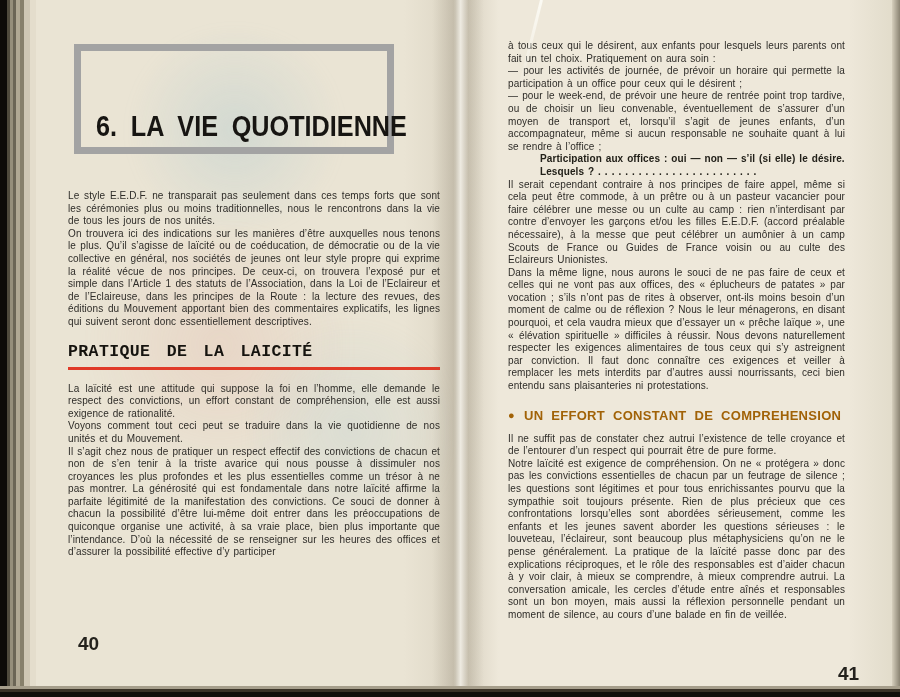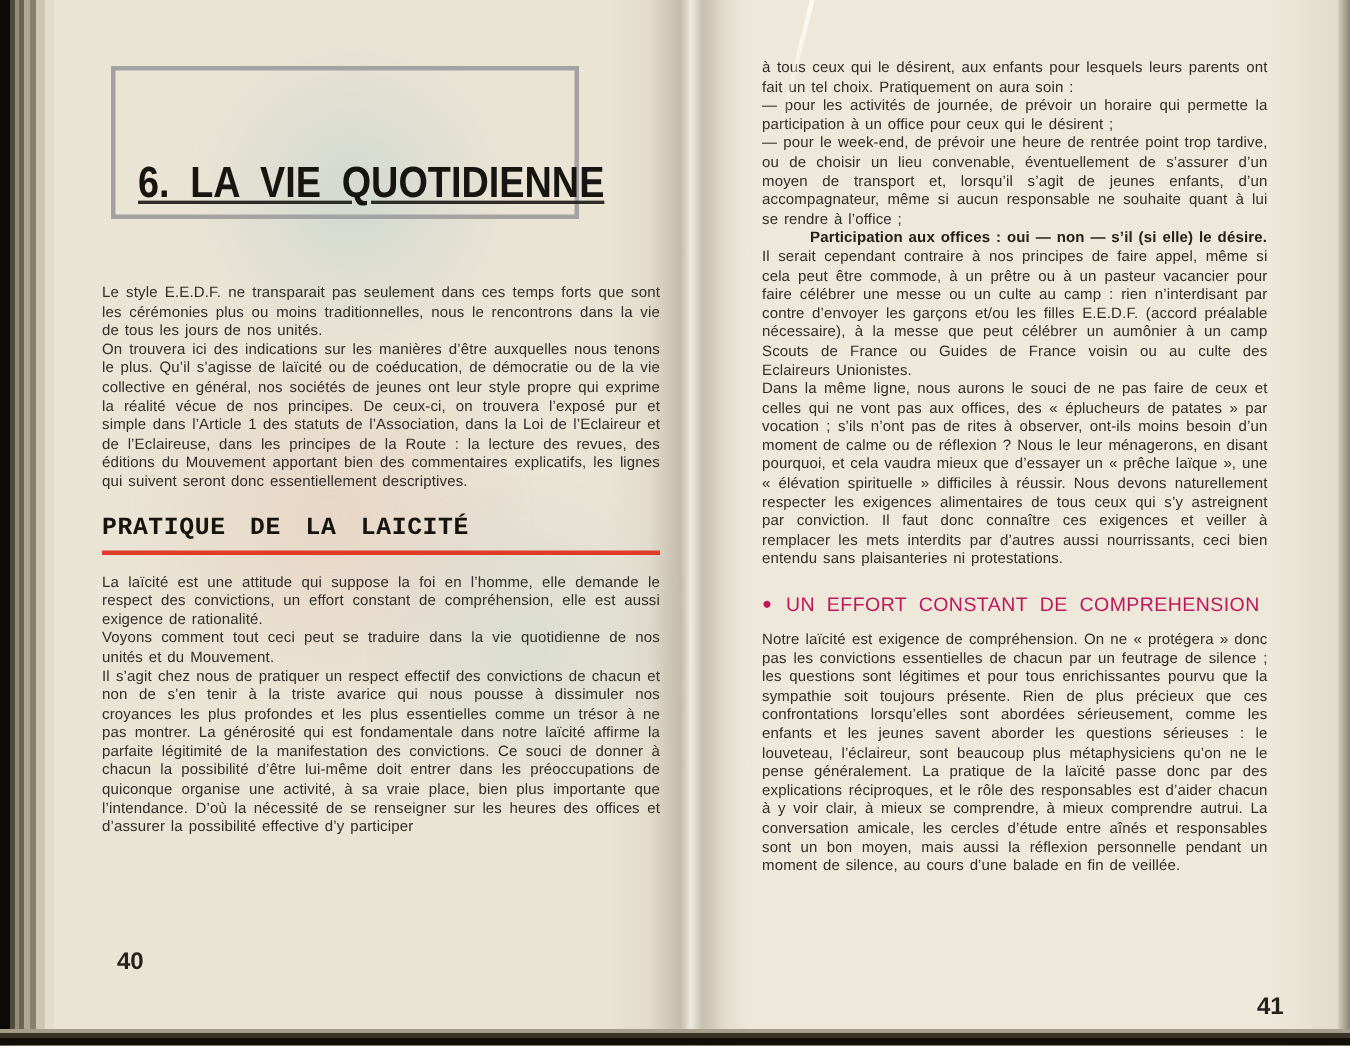--- a/index.html
+++ b/index.html
@@ -41,47 +41,47 @@
   .ghost{position:absolute;border-radius:50%;filter:blur(7px);z-index:0;}
   .ghost.g1{left:120px;top:30px;width:230px;height:200px;
     background:radial-gradient(circle,rgba(150,190,205,.28),rgba(150,190,205,0) 70%);}
   .ghost.g2{left:70px;top:230px;width:300px;height:230px;
     background:radial-gradient(circle,rgba(225,160,145,.20),rgba(225,160,145,0) 70%);}
   .ghost.g3{left:250px;top:300px;width:200px;height:260px;
     background:radial-gradient(circle,rgba(150,190,205,.18),rgba(150,190,205,0) 70%);}
   
   .chapter-box{
     position:absolute;left:74px;top:44px;width:306px;height:96px;
-    border:3px solid #a3a3a3;z-index:1;
-    display:flex;align-items:flex-end;text-decoration:underline;
+    border:7px solid #a3a3a3;z-index:1;
+    display:flex;align-items:flex-end;
   }
   .chapter-box h1{
     margin:0 0 7px 15px;font-size:26px;line-height:26px;font-weight:bold;
     letter-spacing:0px;word-spacing:7px;color:#171512;
     transform:scale(.97,1.12);transform-origin:left bottom;white-space:nowrap;
   }
   
   .col{position:absolute;z-index:1;font-size:10px;line-height:12.6px;
     text-align:justify;letter-spacing:.1px;word-spacing:1px;}
   .col-left{left:68px;top:190px;width:372px;}
   .col-right{left:508px;top:40px;width:337px;}
   .col p{margin:0;}
   .col p.bold{font-weight:bold;color:#222019;padding-left:32px;}
   h2.sect{
     margin:14px 0 0 0;font-size:16.5px;line-height:18px;font-weight:bold;
     letter-spacing:.4px;word-spacing:6px;color:#16140f;text-align:left;font-family:Liberation Mono, monospace;
   }
   .red-rule{height:3px;background:#e03a28;margin:6px 0 13px 0;}
   h3.subhead{
-    margin:15px 0 10px 0;font-size:13px;line-height:15px;font-weight:normal;
-    letter-spacing:.3px;word-spacing:4px;color:#be185d;text-align:left;white-space:nowrap;
+    margin:15px 0 10px 0;font-size:13px;line-height:15px;font-weight:bold;
+    letter-spacing:.3px;word-spacing:4px;color:#a16207;text-align:left;white-space:nowrap;
   }
   h3.subhead .bullet{font-size:11px;margin-right:9px;vertical-align:1px;}
   .pagenum{
-    position:absolute;z-index:3;font-size:16px;font-weight:bold;color:#24221d;
+    position:absolute;z-index:3;font-size:19px;font-weight:bold;color:#24221d;
     font-family:"Liberation Sans",sans-serif;
   }
   .pagenum.pn-left{left:78px;top:633px;}
   .pagenum.pn-right{left:838px;top:663px;}
   
   .crease{position:absolute;left:540px;top:0;width:3px;height:95px;z-index:1;
     background:linear-gradient(rgba(255,255,250,.8),rgba(255,255,250,0));
     transform:rotate(14deg);transform-origin:top;}
 </style>
 </head>
@@ -113,28 +113,30 @@
 
     <p>Il s’agit chez nous de pratiquer un respect effectif des convictions de chacun et non de s’en tenir à la triste avarice qui nous pousse à dissimuler nos croyances les plus profondes et les plus essentielles comme un trésor à ne pas montrer. La générosité qui est fondamentale dans notre laïcité affirme la parfaite légitimité de la manifestation des convictions. Ce souci de donner à chacun la possibilité d’être lui-même doit entrer dans les préoccupations de quiconque organise une activité, à sa vraie place, bien plus importante que l’intendance. D’où la nécessité de se renseigner sur les heures des offices et d’assurer la possibilité effective d’y participer</p>
   </div>
 
   <div class="col col-right">
     <p>à tous ceux qui le désirent, aux enfants pour lesquels leurs parents ont fait un tel choix. Pratiquement on aura soin :</p>
     <p>— pour les activités de journée, de prévoir un horaire qui permette la participation à un office pour ceux qui le désirent ;</p>
     <p>— pour le week-end, de prévoir une heure de rentrée point trop tardive, ou de choisir un lieu convenable, éventuellement de s’assurer d’un moyen de transport et, lorsqu’il s’agit de jeunes enfants, d’un accompagnateur, même si aucun responsable ne souhaite quant à lui se rendre à l’office ;</p>
 
     <p class="bold">Participation aux offices : oui — non — s’il (si elle) le désire.</p>
+    <p class="bold">Lesquels ? . . . . . . . . . . . . . . . . . . . . . . . .</p>
 
     <p>Il serait cependant contraire à nos principes de faire appel, même si cela peut être commode, à un prêtre ou à un pasteur vacancier pour faire célébrer une messe ou un culte au camp : rien n’interdisant par contre d’envoyer les garçons et/ou les filles E.E.D.F. (accord préalable nécessaire), à la messe que peut célébrer un aumônier à un camp Scouts de France ou Guides de France voisin ou au culte des Eclaireurs Unionistes.</p>
     <p>Dans la même ligne, nous aurons le souci de ne pas faire de ceux et celles qui ne vont pas aux offices, des « éplucheurs de patates » par vocation ; s’ils n’ont pas de rites à observer, ont-ils moins besoin d’un moment de calme ou de réflexion ? Nous le leur ménagerons, en disant pourquoi, et cela vaudra mieux que d’essayer un « prêche laïque », une « élévation spirituelle » difficiles à réussir. Nous devons naturellement respecter les exigences alimentaires de tous ceux qui s’y astreignent par conviction. Il faut donc connaître ces exigences et veiller à remplacer les mets interdits par d’autres aussi nourrissants, ceci bien entendu sans plaisanteries ni protestations.</p>
 
     <h3 class="subhead">
       <span class="bullet">●</span><span>UN EFFORT CONSTANT DE COMPREHENSION</span>
     </h3>
 
+    <p>Il ne suffit pas de constater chez autrui l’existence de telle croyance et de l’entourer d’un respect qui pourrait être de pure forme.</p>
     <p>Notre laïcité est exigence de compréhension. On ne « protégera » donc pas les convictions essentielles de chacun par un feutrage de silence ; les questions sont légitimes et pour tous enrichissantes pourvu que la sympathie soit toujours présente. Rien de plus précieux que ces confrontations lorsqu’elles sont abordées sérieusement, comme les enfants et les jeunes savent aborder les questions sérieuses : le louveteau, l’éclaireur, sont beaucoup plus métaphysiciens qu’on ne le pense généralement. La pratique de la laïcité passe donc par des explications réciproques, et le rôle des responsables est d’aider chacun à y voir clair, à mieux se comprendre, à mieux comprendre autrui. La conversation amicale, les cercles d’étude entre aînés et responsables sont un bon moyen, mais aussi la réflexion personnelle pendant un moment de silence, au cours d’une balade en fin de veillée.</p>
   </div>
 
   <div class="pagenum pn-left">40</div>
   <div class="pagenum pn-right">41</div>
 
   <div class="crease"></div>
   <div class="gutter"></div>
   <div class="edge-left"></div>
   <div class="edge-right"></div>

